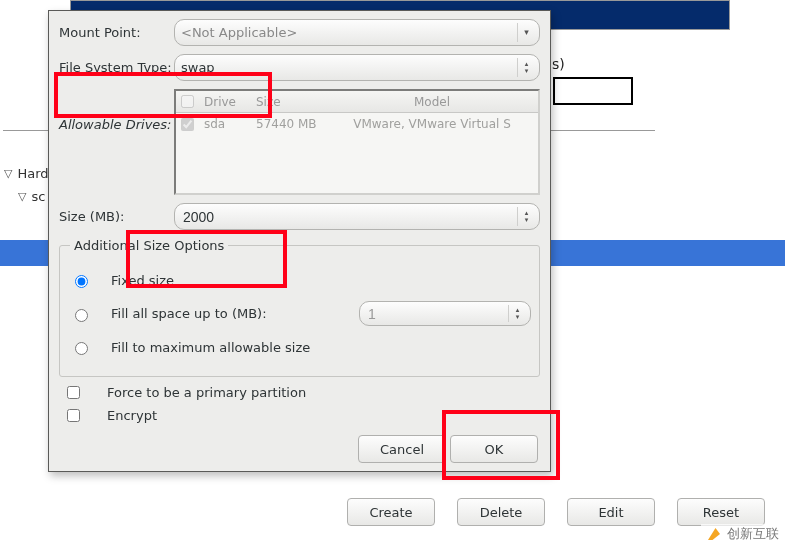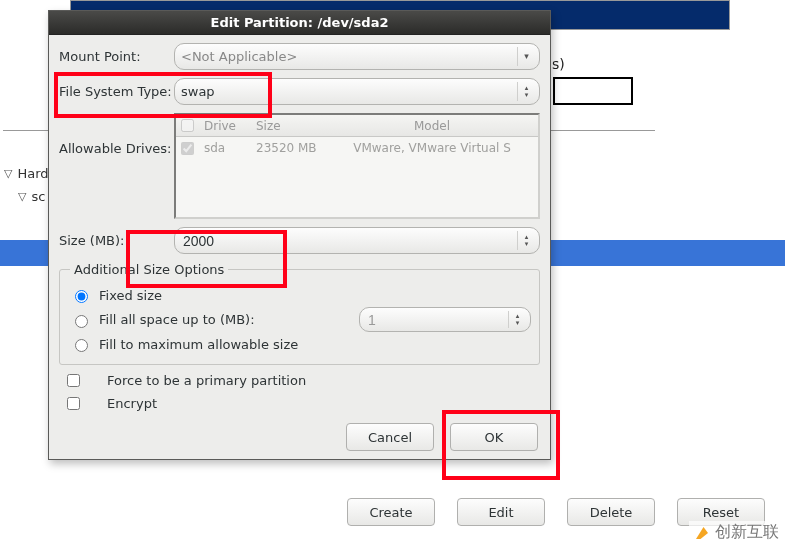--- a/index.html
+++ b/index.html
@@ -51,21 +51,21 @@
     height: 24px;
     background: linear-gradient(#4a4a48,#2b2b29);
     color: #fff; font-weight: bold; font-size: 13px;
     display:flex; align-items:center; justify-content:center;
     border-bottom:1px solid #222;
   }
   .dlg-body { padding: 8px 10px 6px 10px; }
 
   .formrow { display:flex; align-items:center; margin-bottom: 8px; }
   .formrow .lbl { width: 115px; white-space: nowrap; }
-  .formrow.allowable .lbl { width: 115px; margin-top: 28px; }
+  .formrow.allowable .lbl { width: 115px; margin-top: 28px; font-style: italic; }
   .formrow.allowable { align-items:flex-start; }
 
   .combo, .spin {
     flex: 1; height: 27px;
     background: linear-gradient(#fdfdfd,#e8e8e6);
     border: 1px solid #b3b3b0; border-radius: 10px;
     display:flex; align-items:center; padding: 0 6px;
     position:relative;
     color:#888;
   }
@@ -96,33 +96,33 @@
   .col-drive { width: 52px; }
   .col-size { width: 76px; }
   .col-model { flex:1;text-align:center; }
   .drives-row { display:flex; height:22px; align-items:center; color:#a0a09e; font-size:12px;}
   .drives-row input { accent-color:#999; }
 
   fieldset.addl {
     border: 1px solid #c6c6c3; border-radius:3px; margin: 2px 0 6px 0; padding: 6px 8px 8px 10px;
   }
   fieldset.addl legend { padding: 0 4px; color:#2e3436;}
-  .radiorow { display:flex; align-items:center; margin: 4px 0; gap:8px;}
+  .radiorow { display:flex; align-items:center; margin: 13px 0; gap:20px;}
   .radiorow .spin { width: 172px; flex:none; margin-left:auto; height:25px;}
 
   .checkrow { display:flex; align-items:center; gap:24px; margin: 4px 0 4px 4px;}
 
-  .dlg-buttons { display:flex; justify-content:flex-end; gap:16px; padding: 6px 2px 2px;}
+  .dlg-buttons { display:flex; justify-content:flex-end; gap:4px; padding: 6px 2px 2px;}
 
   .hl { position:absolute; border:4px solid #ff0018; pointer-events:none;}
   .hl1 { left: 54px; top: 72px; width: 218px; height: 46px; }
   .hl2 { left: 126px; top: 230px; width: 161px; height: 58px; }
   .hl3 { left: 442px; top: 410px; width: 118px; height: 70px; }
 
-  .watermark { position:absolute; right:2px; bottom:2px; font-size:16px; color:#777; background:rgba(255,255,255,0.7); padding:1px 4px; display:flex; align-items:center; gap:4px;}
+  .watermark { position:absolute; right:2px; bottom:2px; font-size:13px; color:#777; background:rgba(255,255,255,0.7); padding:1px 4px; display:flex; align-items:center; gap:4px;}
   .watermark svg { width:18px; height:18px;}
 </style>
 </head>
 <body>
 
 <div class="bg-bluebar"></div>
 <div class="bg-paren">s)</div>
 <div class="bg-textbox"></div>
 <div class="bg-hr"></div>
 
@@ -134,27 +134,26 @@
   <div class="row" style="padding-left:14px">
     <span class="chev">▽</span>
     <span>sc</span>
   </div>
 </div>
 
 <div class="bg-selrow"></div>
 
 <div class="bottom-buttons">
   <div class="btn">Create</div>
+  <div class="btn">Delete</div>
   <div class="btn">Edit</div>
-  <div class="btn">Delete</div>
   <div class="btn">Reset</div>
 </div>
 
 <div class="dialog">
-  <div class="titlebar">Edit Partition: /dev/sda2</div>
   <div class="dlg-body">
 
     <div class="formrow">
       <div class="lbl">Mount Point:</div>
       <div class="combo">
         <span>&lt;Not Applicable&gt;</span>
         <div class="caret single">
             <span class="dn">▾</span>
           </div>
       </div>
@@ -180,21 +179,21 @@
             </div>
           <div class="col-drive">Drive</div>
           <div class="col-size">Size</div>
           <div class="col-model">Model</div>
         </div>
         <div class="drives-row">
           <div class="col-chk">
               <input type="checkbox" checked="" disabled="" style="">
             </div>
           <div class="col-drive">sda</div>
-          <div class="col-size">23520 MB</div>
+          <div class="col-size">57440 MB</div>
           <div class="col-model">VMware, VMware Virtual S</div>
         </div>
       </div>
     </div>
 
     <div class="formrow">
       <div class="lbl" style="width:115px">Size (MB):</div>
       <div class="spin">
         <input type="text" value="2000" style="">
         <div class="caret">

